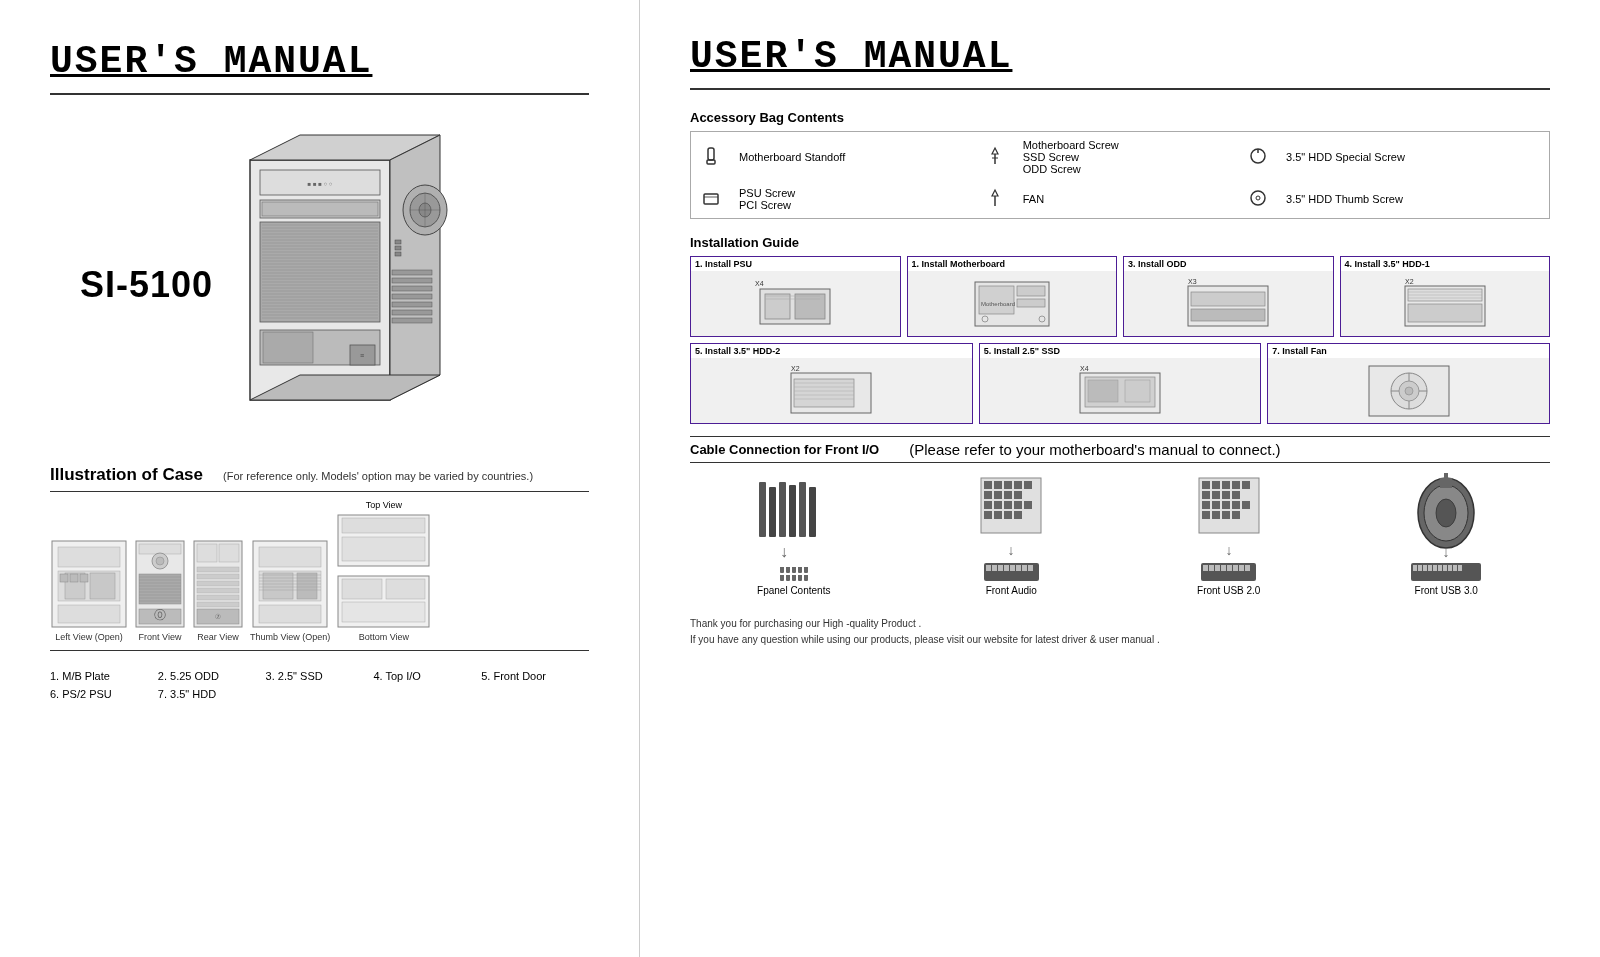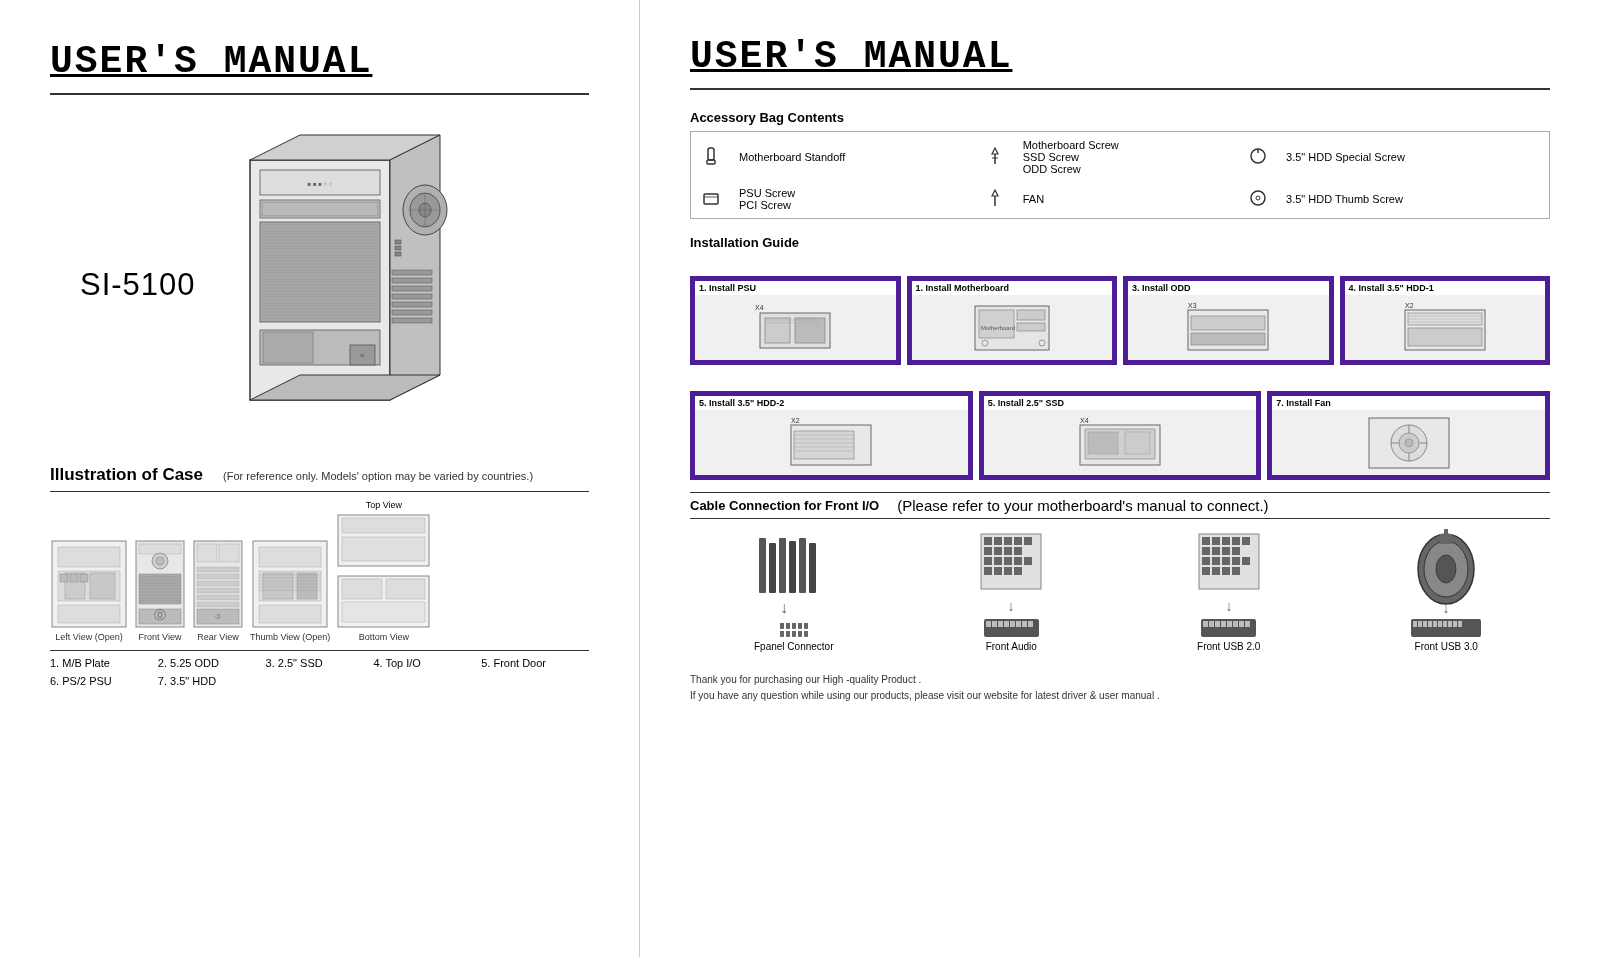--- a/index.html
+++ b/index.html
@@ -40,22 +40,22 @@
       justify-content: center;
       align-items: center;
       height: 340px;
       position: relative;
     }
     .model-label {
       position: absolute;
       left: 30px;
       top: 50%;
       transform: translateY(-50%);
-      font-size: 31px;
-      font-weight: normal;
+      font-size: 36px;
+      font-weight: bold;
       letter-spacing: 1px;
     }
     .illustration-section {
       margin-top: 10px;
     }
     .illustration-header {
       display: flex;
       align-items: baseline;
       gap: 20px;
       margin-bottom: 6px;
@@ -90,21 +90,21 @@
     .top-view-wrapper {
       display: flex;
       flex-direction: column;
     }
     .top-view-label-top {
       font-size: 9px;
       text-align: center;
       margin-bottom: 3px;
     }
     .parts-list {
-      margin-top: 5px;
+      margin-top: 18px;
       display: grid;
       grid-template-columns: repeat(5, 1fr);
       font-size: 11px;
       gap: 4px 0;
     }
     .parts-list span { padding: 1px 0; }
 
     
     .section-title {
       font-size: 13px;
@@ -126,22 +126,21 @@
       border-bottom: 1px solid #eee;
     }
     .installation-section { margin-bottom: 12px; }
     .install-grid {
       display: grid;
       grid-template-columns: repeat(4, 1fr);
       gap: 6px;
       margin-bottom: 6px;
     }
     .install-step {
-      border: 5px solid #4c1d95;
-      margin-top: 20px;
+      border: 1px solid #4c1d95;
     }
     .install-step-title {
       font-size: 9px;
       font-weight: bold;
       padding: 2px 4px;
       background: #fff;
     }
     .install-step-img {
       height: 65px;
       background: #f0f0f0;
@@ -152,21 +151,21 @@
     }
     .install-row2 {
       display: grid;
       grid-template-columns: repeat(3, 1fr);
       gap: 6px;
     }
     .cable-section { margin-top: 8px; }
     .cable-header {
       display: flex;
       align-items: center;
-      gap: 18px;
+      gap: 30px;
       border-top: 1px solid #333;
       border-bottom: 1px solid #333;
       padding: 4px 0;
       margin-bottom: 10px;
     }
     .cable-title { font-size: 13px; font-weight: bold; }
     .cable-note { font-size: 15px; }
     .cable-connectors {
       display: grid;
       grid-template-columns: repeat(4, 1fr);
@@ -627,21 +626,21 @@
             <div class="cpin" style="background:#666"></div>
           </div>
           <div class="cpin-row">
             <div class="cpin" style="background:#666"></div>
             <div class="cpin" style="background:#666"></div>
             <div class="cpin" style="background:#666"></div>
             <div class="cpin" style="background:#666"></div>
             <div class="cpin" style="background:#666"></div>
           </div>
         </div>
-        <span class="connector-label">Fpanel Connector</span>
+        <span class="connector-label">Fpanel Contents</span>
       </div>
 
       <div class="connector-item">
         <svg width="70" height="90" viewBox="0 0 70 90">
 
           <rect x="5" y="5" width="60" height="55" fill="#e0e0e0" stroke="#888" stroke-width="1"></rect>
           <rect x="8" y="8" width="8" height="8" fill="#666"></rect>
           <rect x="18" y="8" width="8" height="8" fill="#666"></rect>
           <rect x="28" y="8" width="8" height="8" fill="#666"></rect>
           <rect x="38" y="8" width="8" height="8" fill="#666"></rect>

